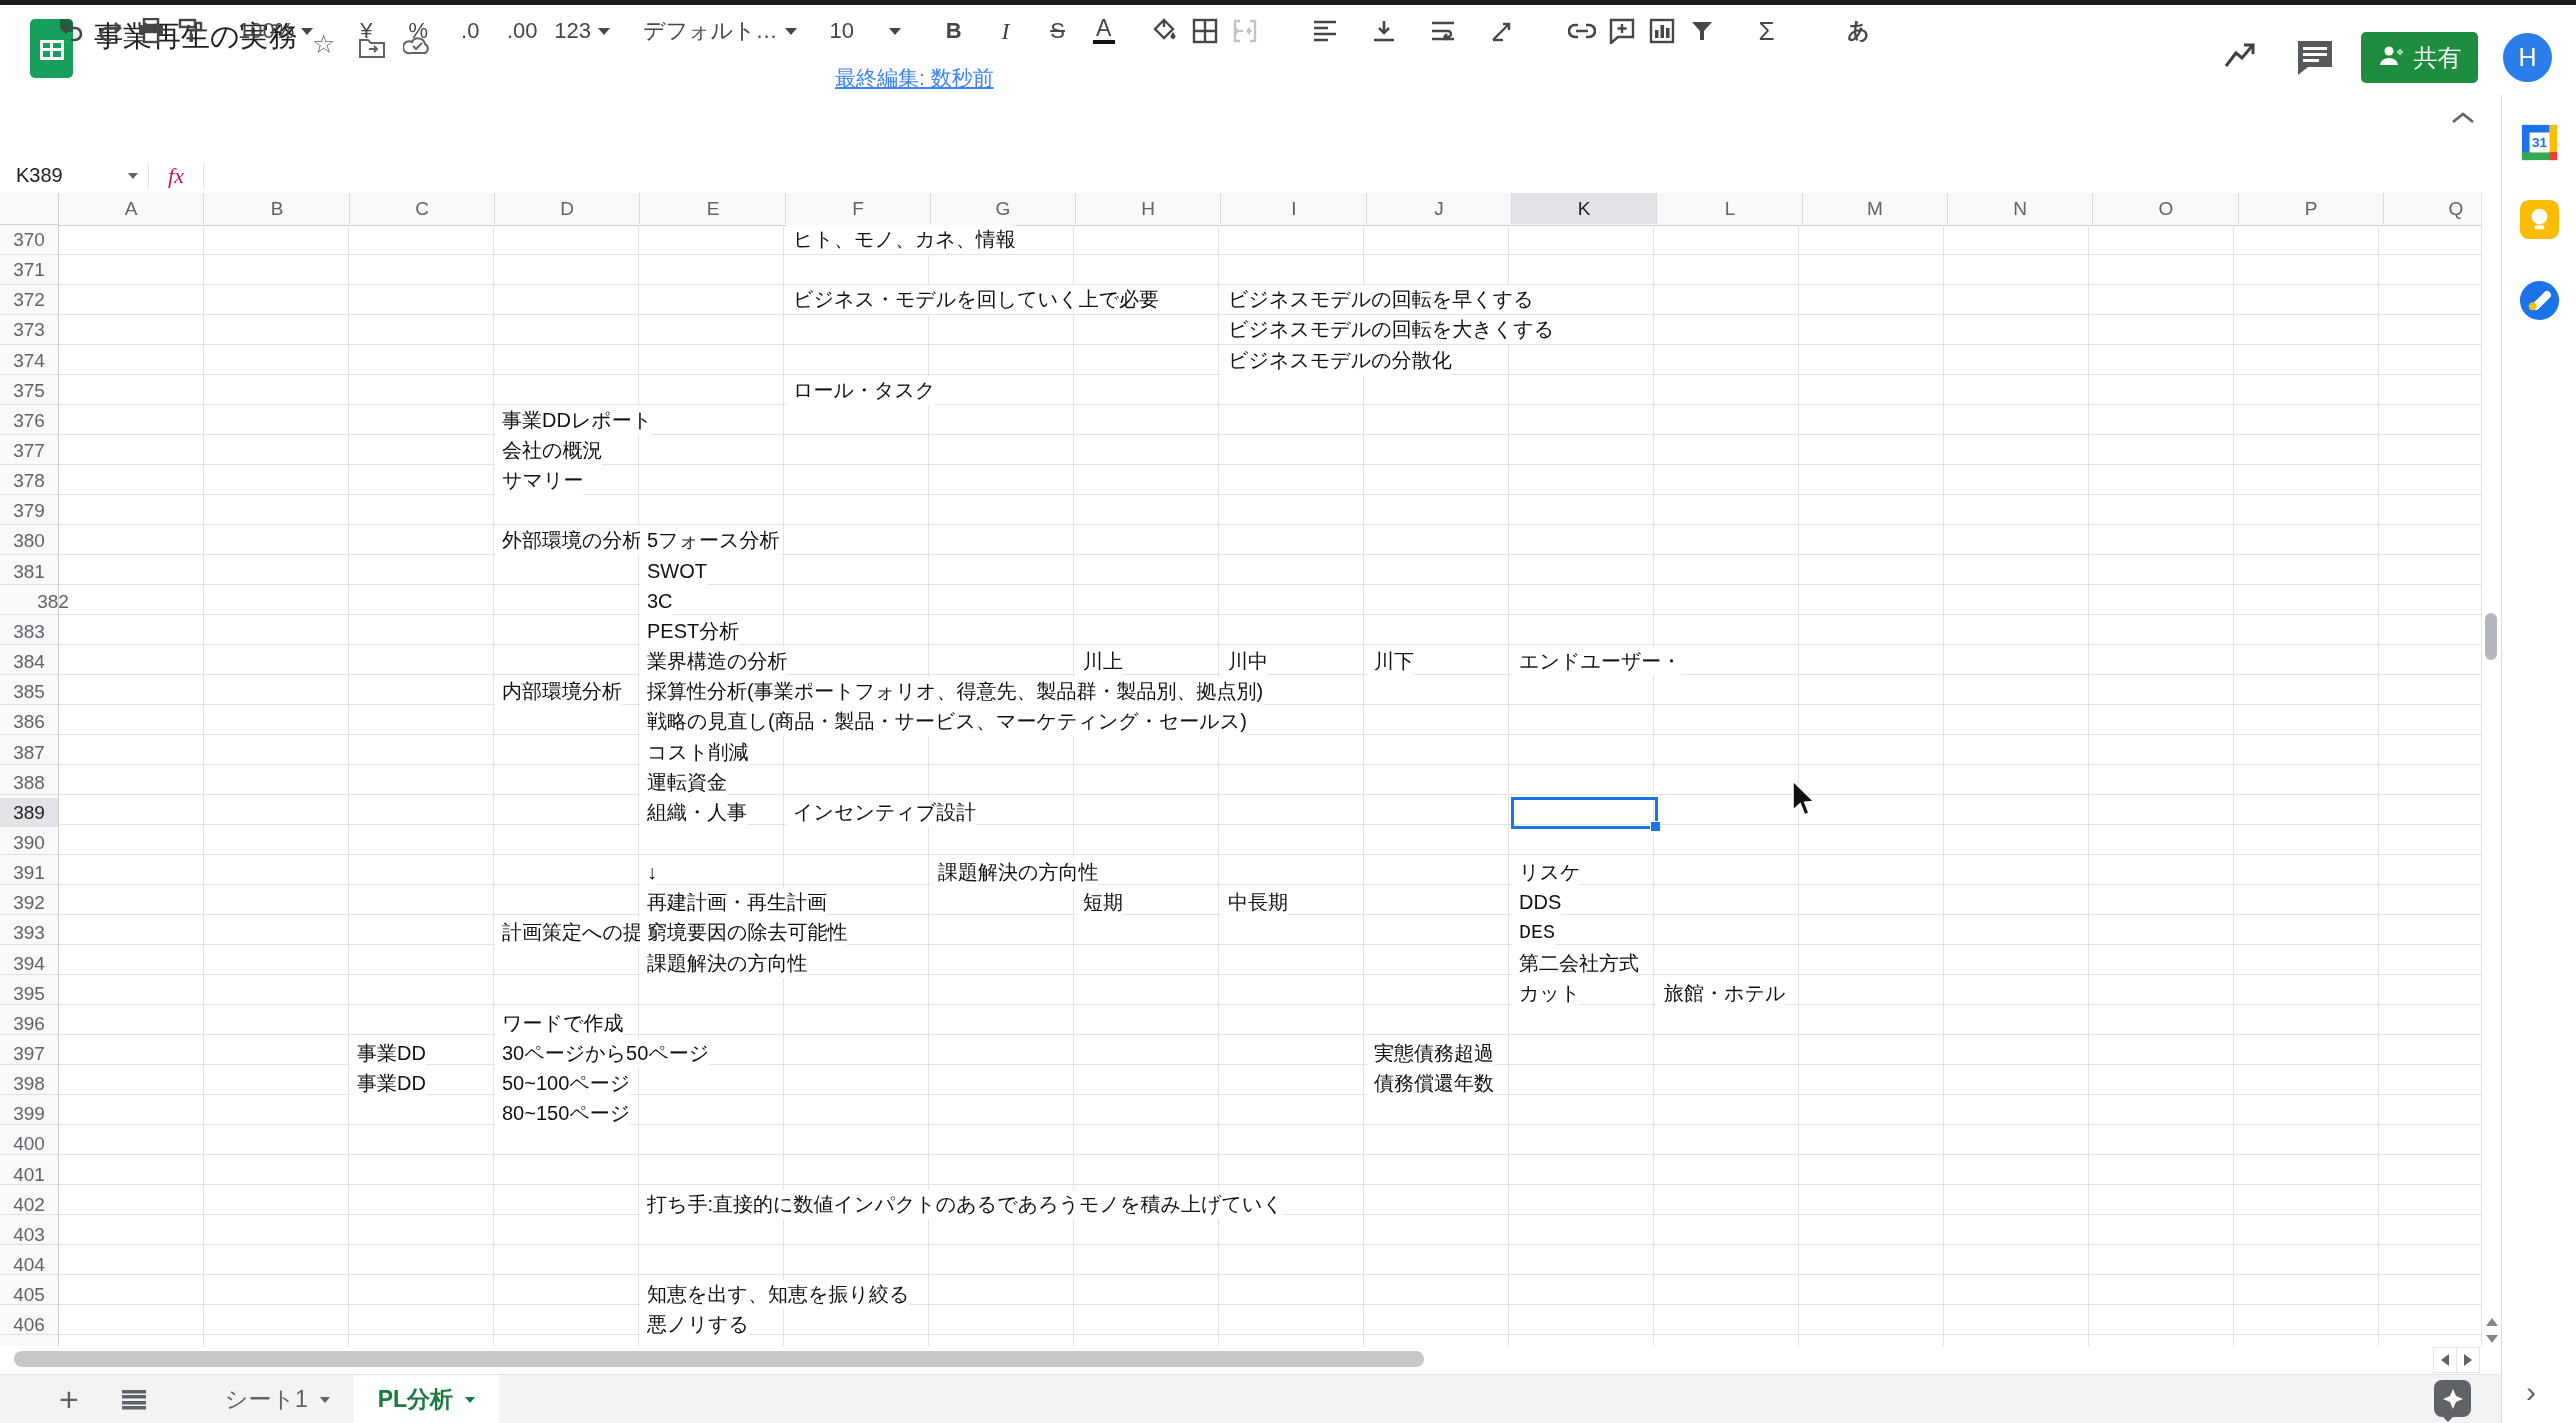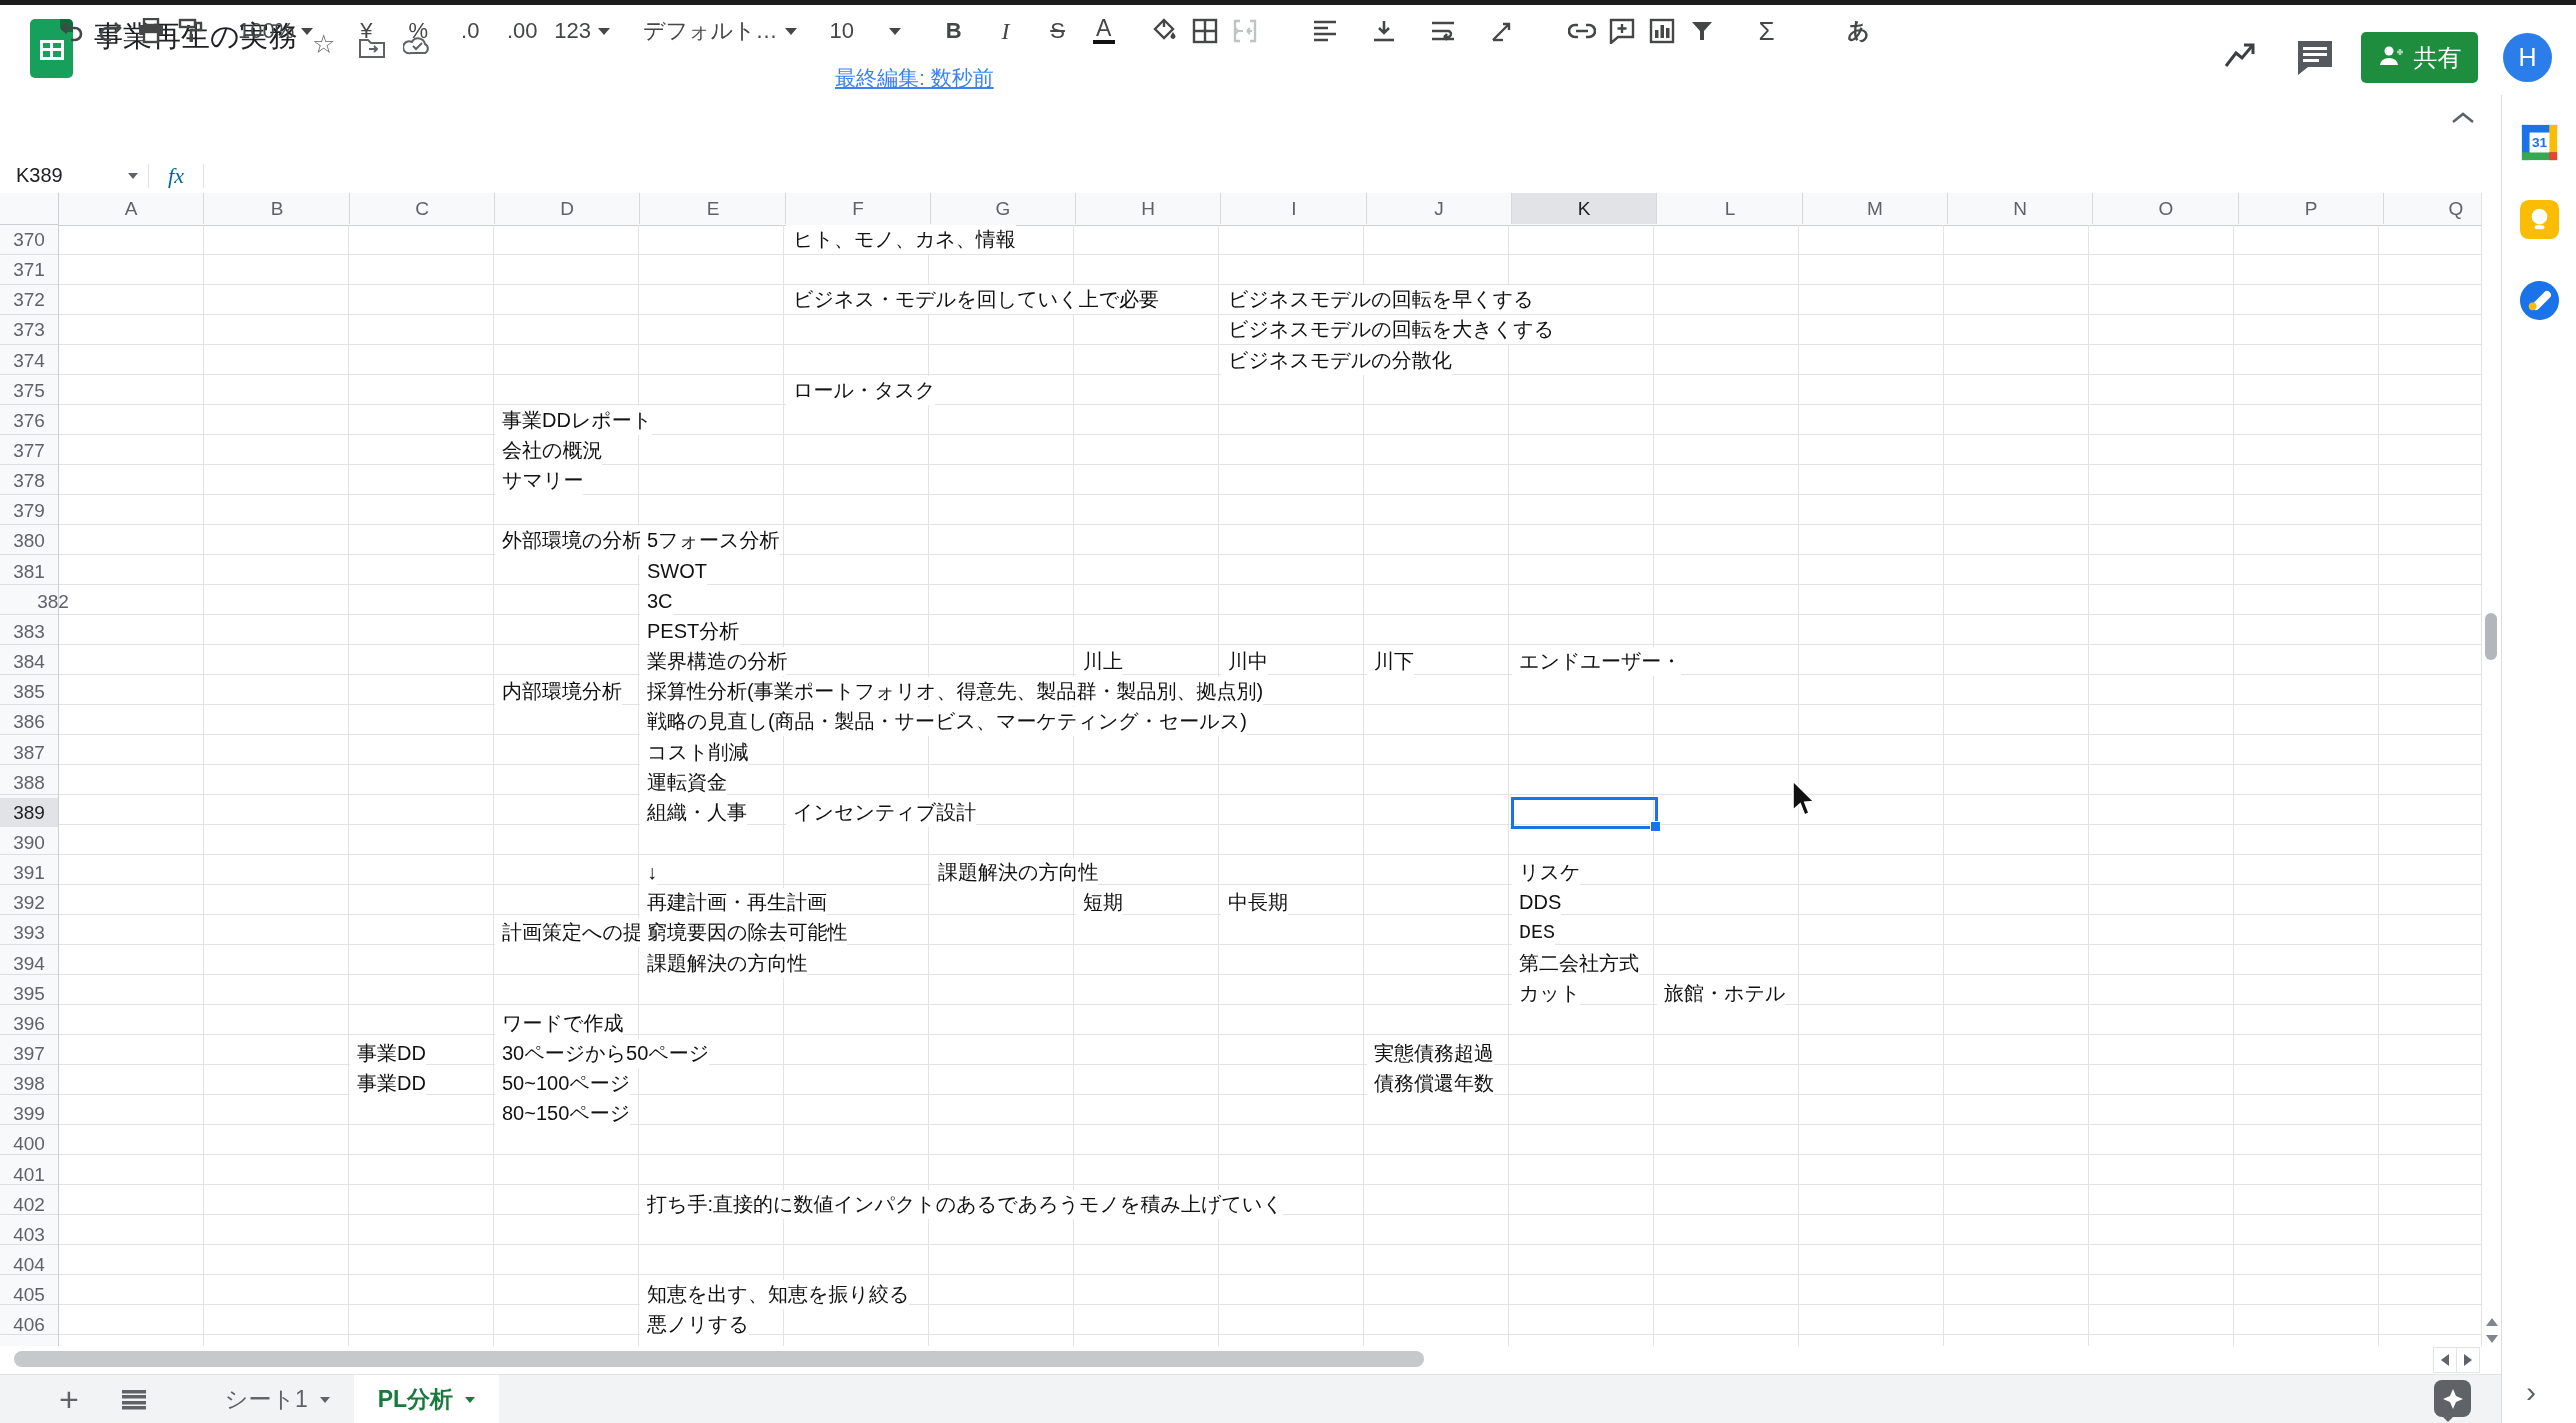--- a/index.html
+++ b/index.html
@@ -38,21 +38,21 @@
   .caret{width:0;height:0;border-left:6px solid transparent;border-right:6px solid transparent;border-top:7px solid #444746;margin-left:7px;}
   .caret.dis{border-top-color:#c0c3c6;}
   .tb.colorA{font-size:23px;flex-direction:column;line-height:20px;}
   .tb.colorA .bar{width:22px;height:4px;background:#111;margin-top:2px;}
   #tb-collapse{position:absolute;left:2449px;top:109px;color:#5f6368;}
   
   #fbar{left:0;top:158px;width:2576px;height:35px;background:#fff;border-bottom:1px solid #dfe1e1;display:flex;align-items:center;}
   #namebox{width:148px;height:35px;display:flex;align-items:center;padding-left:16px;box-sizing:border-box;font-size:20px;color:#202124;}
   #namebox .caret{margin-left:auto;margin-right:10px;border-left-width:5px;border-right-width:5px;border-top-width:6px;border-top-color:#5f6368;}
   .vline{width:1px;height:24px;background:#e2e3e3;}
-  #fx{width:54px;text-align:center;font-family:"Liberation Serif","DejaVu Serif",serif;font-style:italic;font-size:22px;color:#0369a1;}
+  #fx{width:54px;text-align:center;font-family:"Liberation Serif","DejaVu Serif",serif;font-style:italic;font-size:22px;color:#be185d;}
   #finput{flex:1;height:35px;}
   
   #sheet{left:0;top:193px;width:2481px;height:1154px;background:#fff;overflow:hidden;}
   #colheads{position:absolute;left:0;top:0;width:2481px;height:32px;background:#f8f9fa;border-bottom:1px solid #cdd0d3;overflow:hidden;}
   .colhead{position:absolute;top:0;width:144px;height:31px;line-height:31px;text-align:center;font-size:19px;color:#5f6368;border-right:1px solid #d7d9db;}
   .colhead.sel{background:#e1e3e6;color:#202124;}
   #corner{position:absolute;left:0;top:0;width:58px;height:31px;background:#f8f9fa;border-right:1px solid #cdd0d3;border-bottom:1px solid #cdd0d3;z-index:3;}
   #rowheads{position:absolute;left:0;top:32px;width:58px;height:1122px;background:#f8f9fa;border-right:1px solid #cdd0d3;
      background-image:repeating-linear-gradient(to bottom,transparent 0 29px,#dcdee0 29px 30px);}
   .rowhead{position:absolute;left:0;width:58px;height:30px;line-height:30px;text-align:center;font-size:19px;color:#5f6368;}

